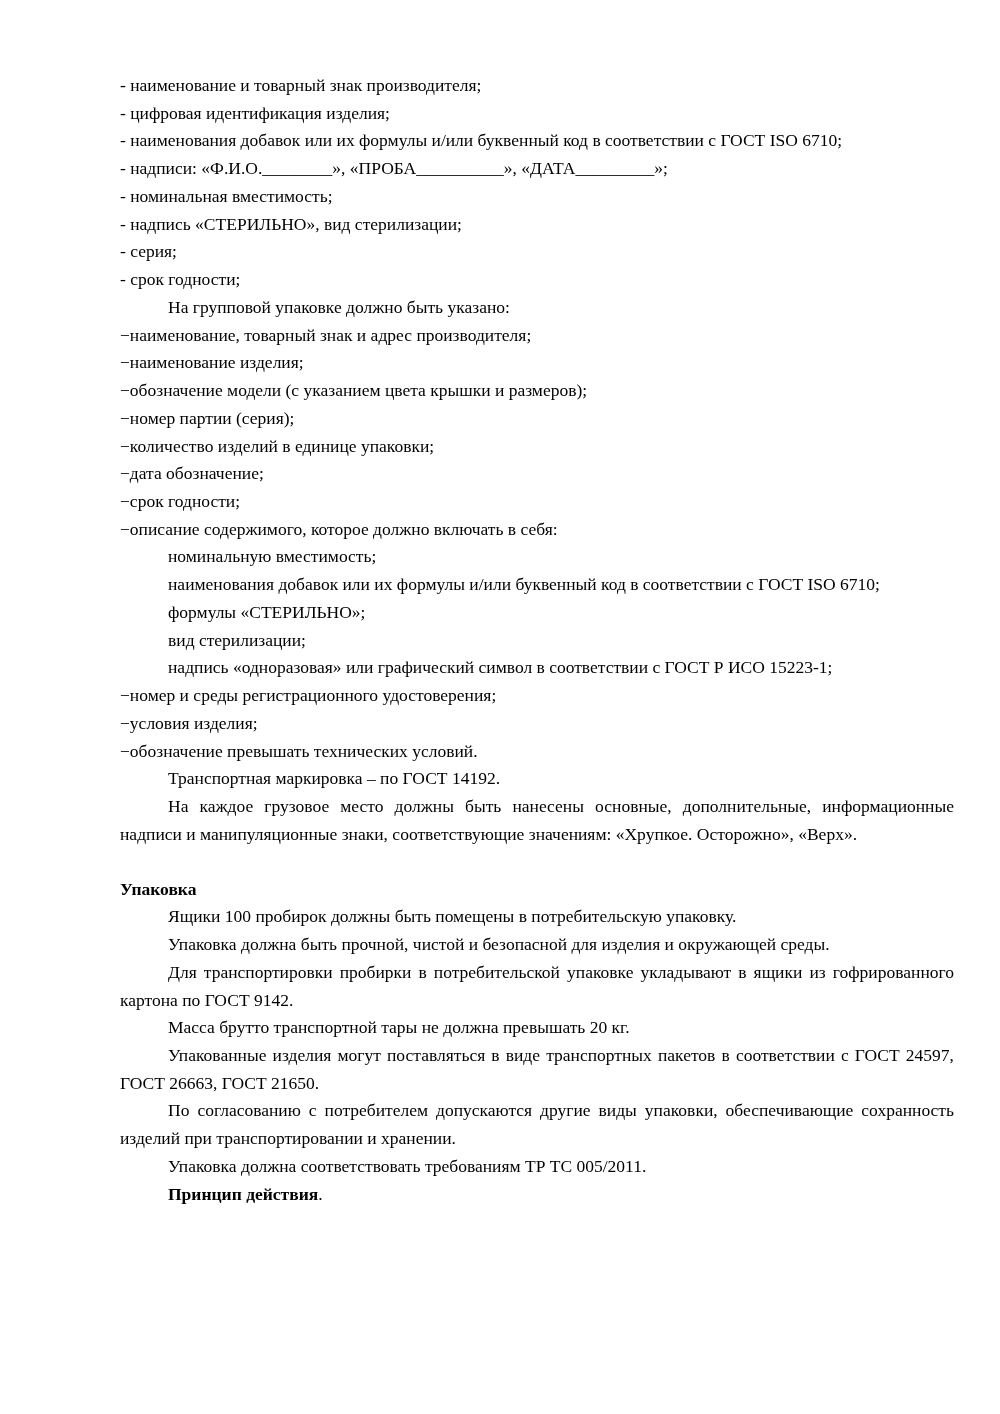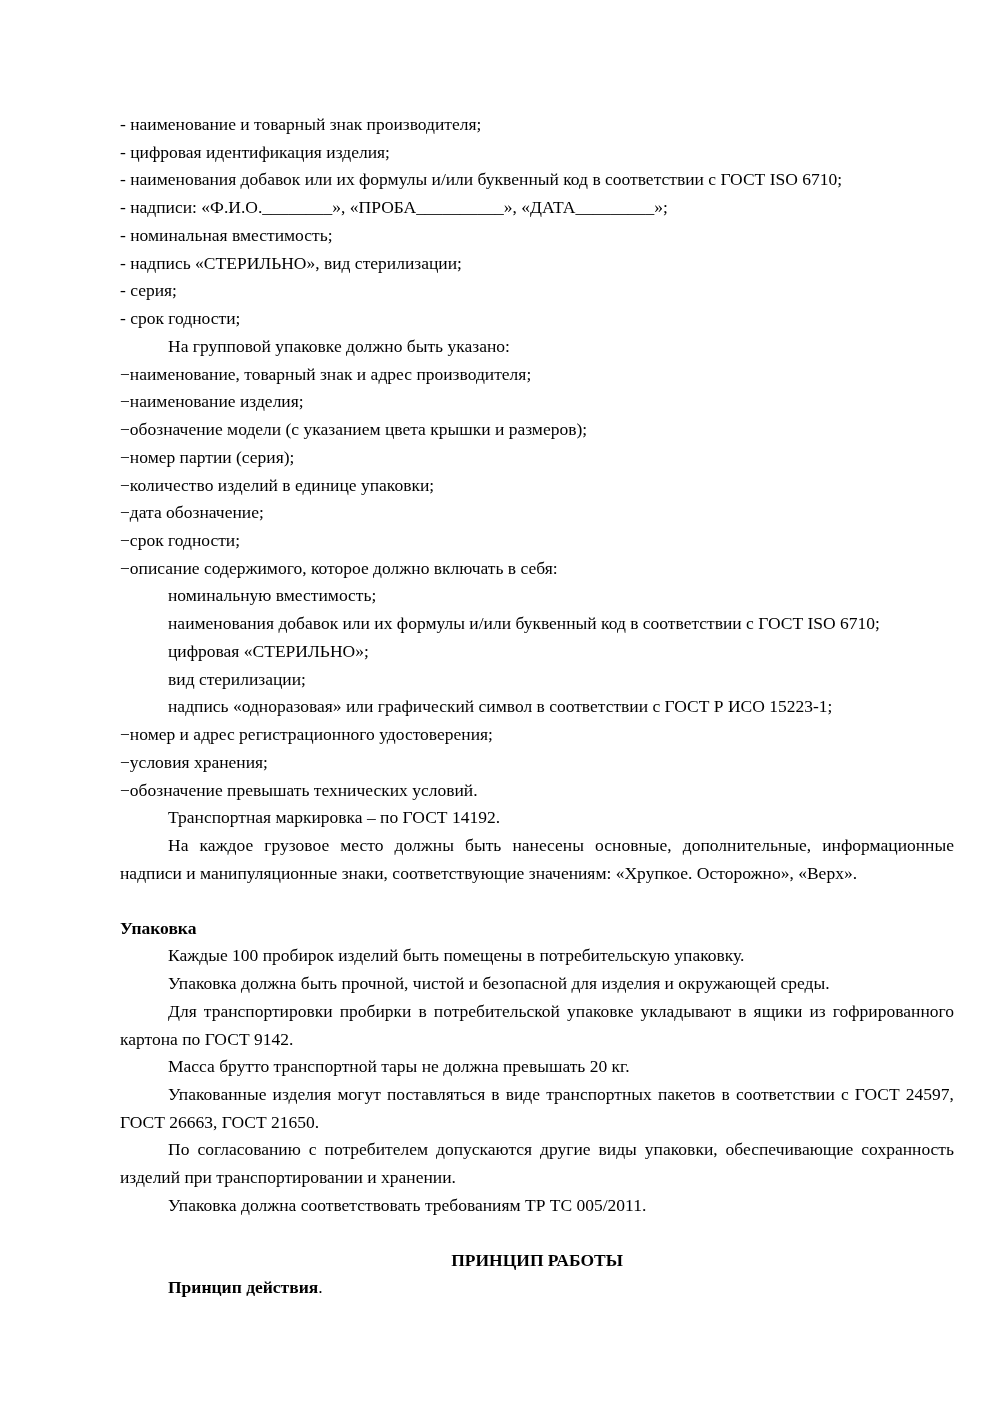--- a/index.html
+++ b/index.html
@@ -8,21 +8,21 @@
     background: #ffffff;
   }
   .page {
     width: 1000px;
     height: 1414px;
     box-sizing: border-box;
     background: #ffffff;
     color: #000000;
     font-family: "Liberation Serif", serif;
     font-size: 17.5px;
-    padding: 111px 46px 40px 120px;
+    padding: 72px 46px 40px 120px;
     overflow: hidden;
   }
   .para {
     margin: 0;
     line-height: 1.585;
     text-align: justify;
   }
   .para.plain   { text-align: justify; }
   .para.dash    { text-align: justify; }
   .para.indent  { text-indent: 48px; text-align: justify; }
@@ -54,32 +54,31 @@
       <p class="para plain">−наименование, товарный знак и адрес производителя;</p>
       <p class="para plain">−наименование изделия;</p>
       <p class="para plain">−обозначение модели (с указанием цвета крышки и размеров);</p>
       <p class="para plain">−номер партии (серия);</p>
       <p class="para plain">−количество изделий в единице упаковки;</p>
       <p class="para plain">−дата обозначение;</p>
       <p class="para plain">−срок годности;</p>
       <p class="para plain">−описание содержимого, которое должно включать в себя:</p>
       <p class="para indent">номинальную вместимость;</p>
       <p class="para indent">наименования добавок или их формулы и/или буквенный код в соответствии с ГОСТ ISO 6710;</p>
-      <p class="para indent">цифровая «СТЕРИЛЬНО»;</p>
+      <p class="para indent">формулы «СТЕРИЛЬНО»;</p>
       <p class="para indent">вид стерилизации;</p>
       <p class="para indent">надпись «одноразовая» или графический символ в соответствии с ГОСТ Р ИСО 15223-1;</p>
-      <p class="para plain">−номер и адрес регистрационного удостоверения;</p>
-      <p class="para plain">−условия хранения;</p>
+      <p class="para plain">−номер и среды регистрационного удостоверения;</p>
+      <p class="para plain">−условия изделия;</p>
       <p class="para plain">−обозначение превышать технических условий.</p>
       <p class="para indent">Транспортная маркировка – по ГОСТ 14192.</p>
       <p class="para indent">На каждое грузовое место должны быть нанесены основные, дополнительные, информационные надписи и манипуляционные знаки, соответствующие значениям: «Хрупкое. Осторожно», «Верх».</p>
       <p class="para heading-indent space-before bold">Упаковка</p>
-      <p class="para indent">Каждые 100 пробирок изделий быть помещены в потребительскую упаковку.</p>
+      <p class="para indent">Ящики 100 пробирок должны быть помещены в потребительскую упаковку.</p>
       <p class="para indent">Упаковка должна быть прочной, чистой и безопасной для изделия и окружающей среды.</p>
       <p class="para indent">Для транспортировки пробирки в потребительской упаковке укладывают в ящики из гофрированного картона по ГОСТ 9142.</p>
       <p class="para indent">Масса брутто транспортной тары не должна превышать 20 кг.</p>
       <p class="para indent">Упакованные изделия могут поставляться в виде транспортных пакетов в соответствии с ГОСТ 24597, ГОСТ 26663, ГОСТ 21650.</p>
       <p class="para indent">По согласованию с потребителем допускаются другие виды упаковки, обеспечивающие сохранность изделий при транспортировании и хранении.</p>
       <p class="para indent">Упаковка должна соответствовать требованиям ТР ТС 005/2011.</p>
-      <p class="para center space-before bold">ПРИНЦИП РАБОТЫ</p>
       <p class="para indent"><span class="bold">Принцип действия</span><span>.</span></p>
     </div>
 </div>
 
 </body></html>

